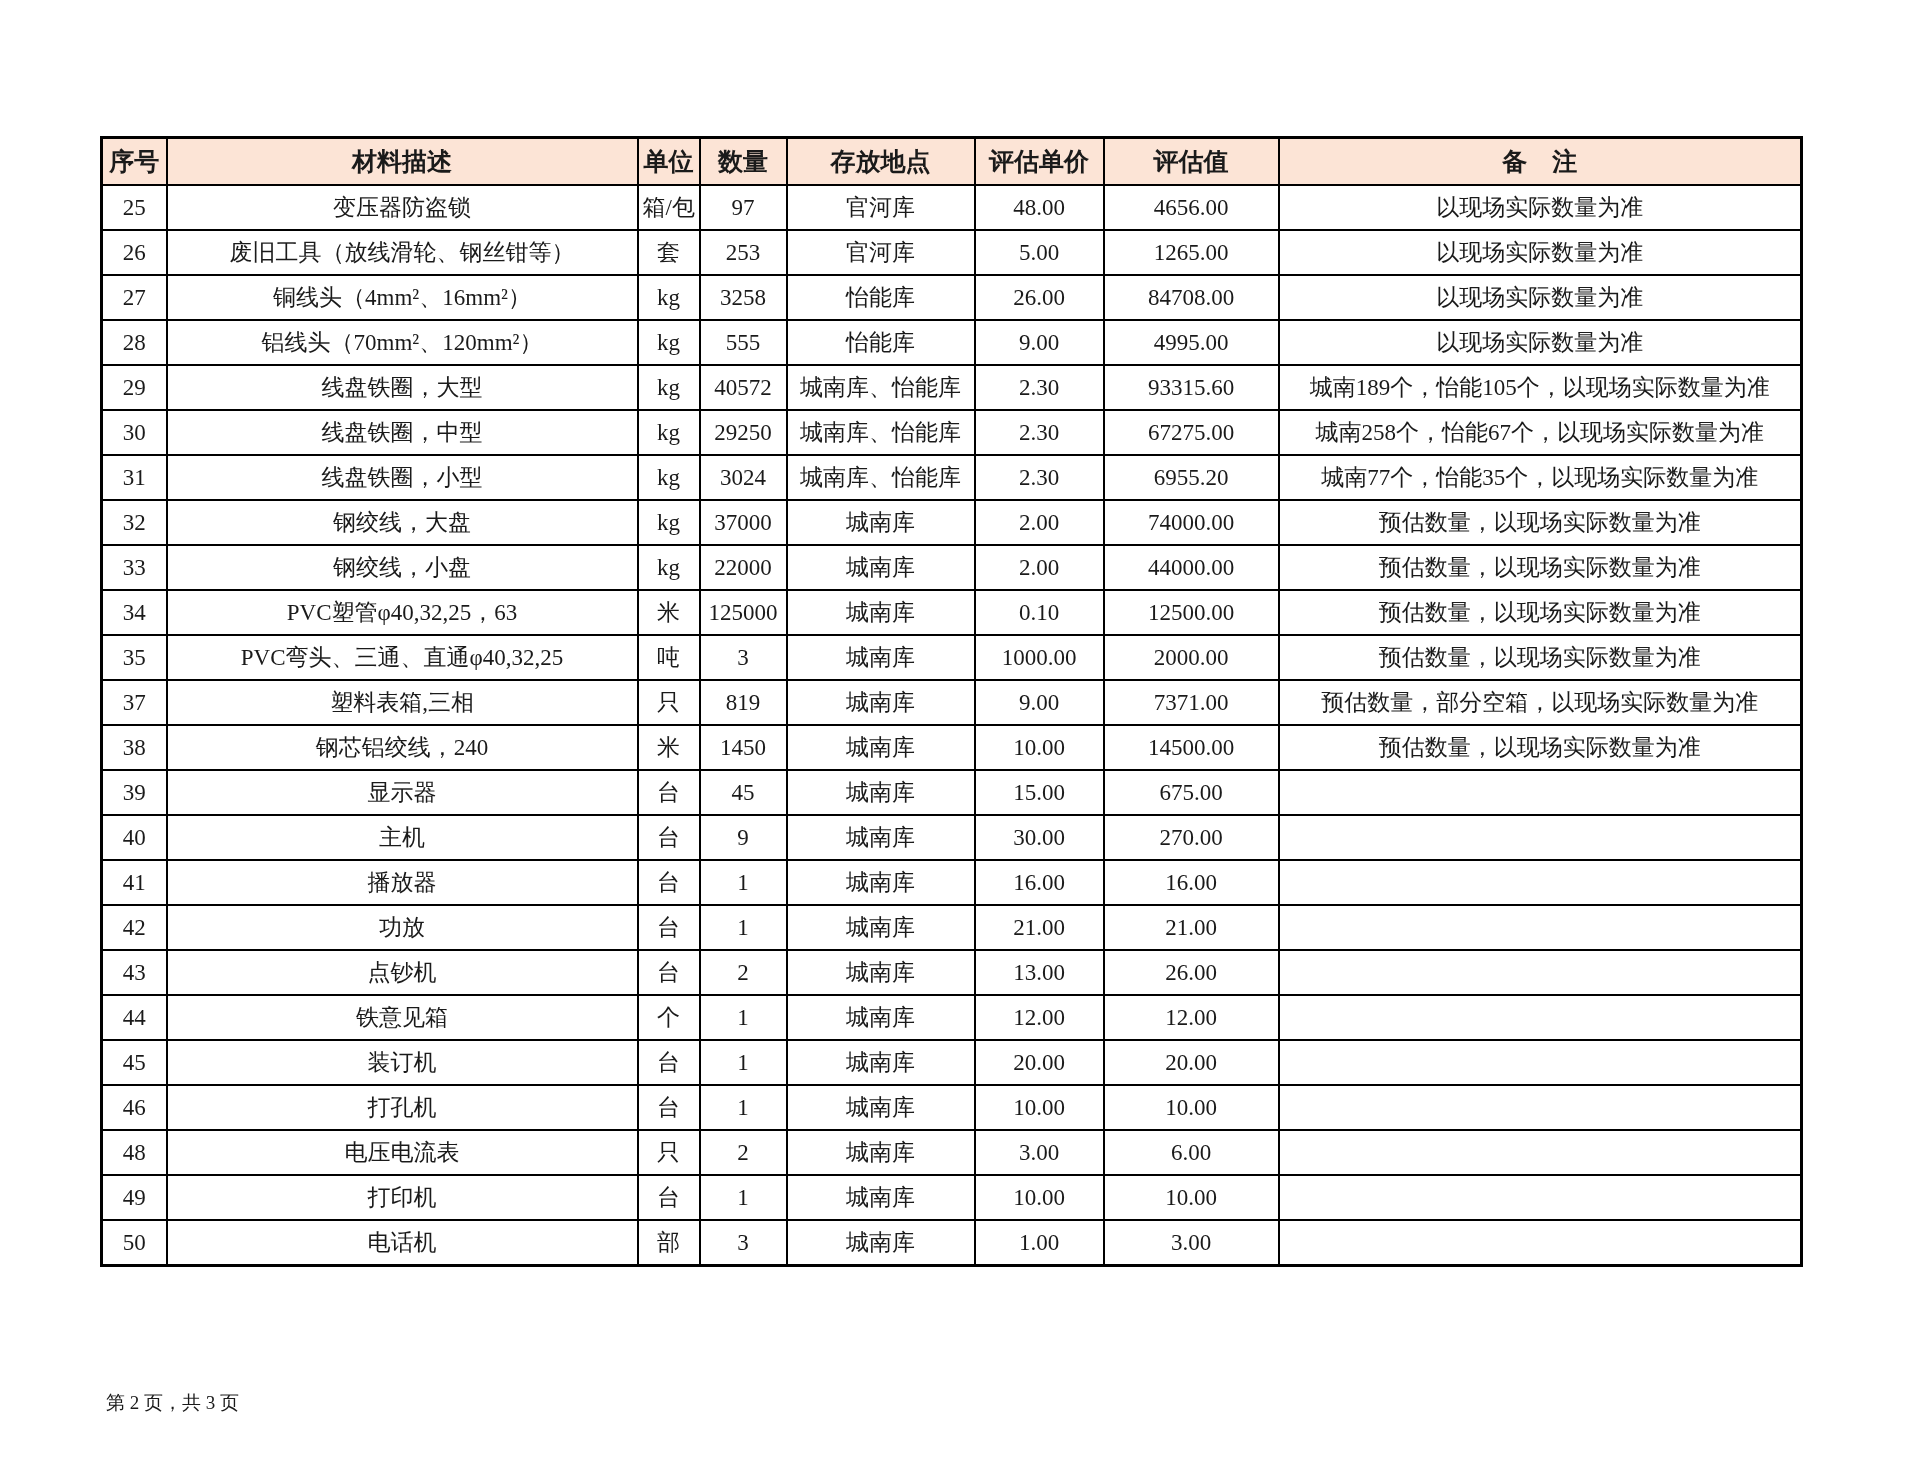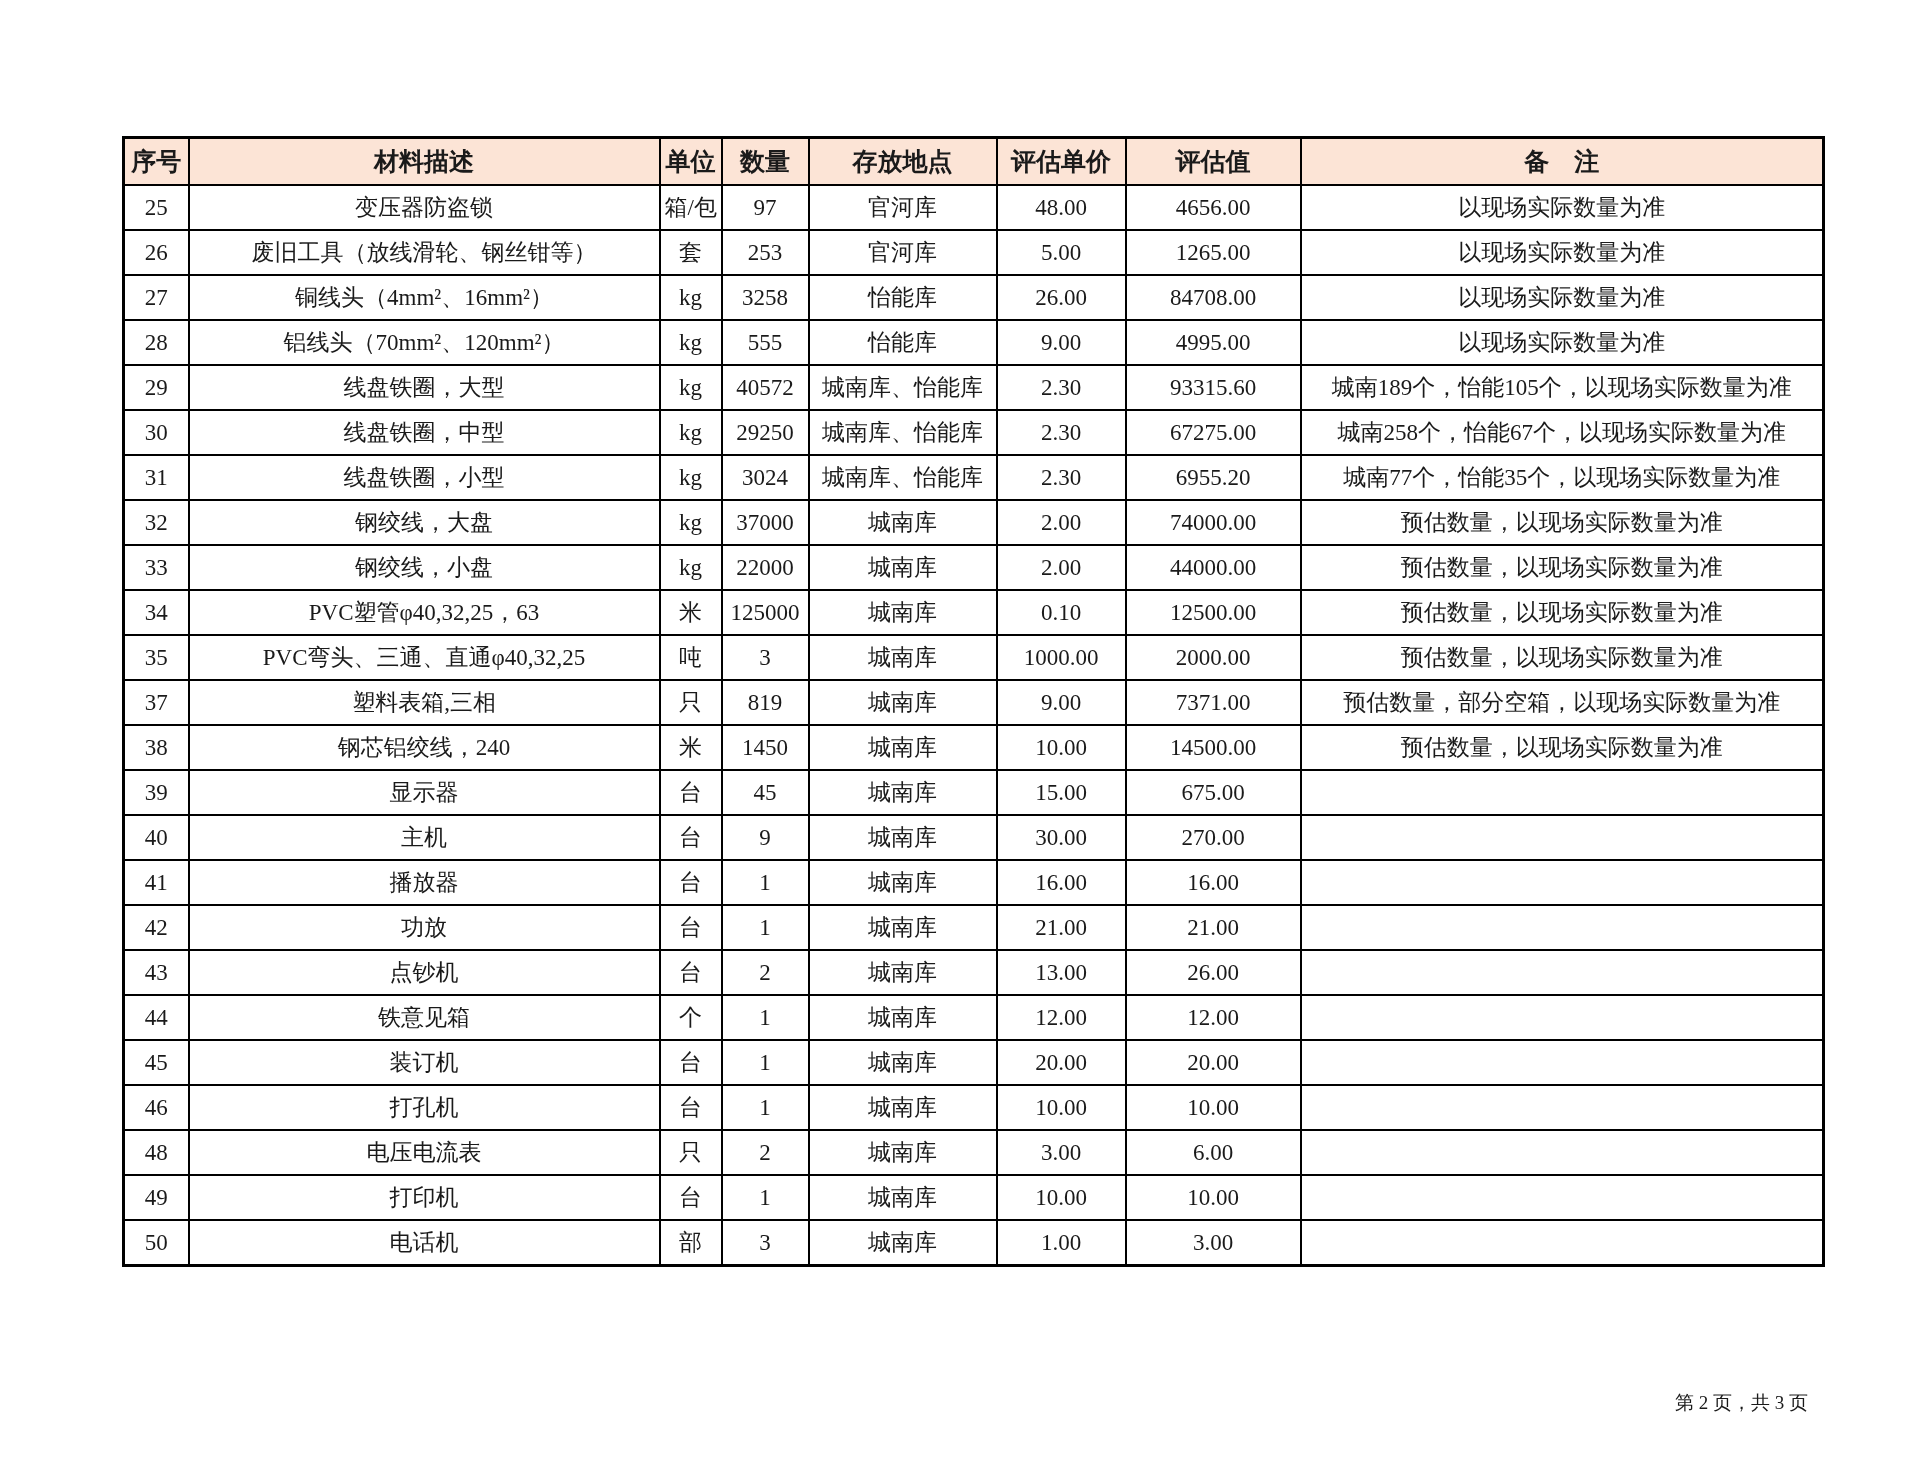--- a/index.html
+++ b/index.html
@@ -3,40 +3,40 @@
 <meta charset="utf-8">
 <style>
   html,body { margin:0; padding:0; background:#ffffff; }
   body {
     width:1920px; height:1483px; overflow:hidden;
     font-family:"Liberation Serif","DejaVu Serif",serif;
     color:#1a1a1a;
   }
   .page { position:relative; width:1920px; height:1483px; background:#fff; }
   table.materials {
-    position:absolute; left:122px; top:136px; width:1702px;
+    position:absolute; left:100px; top:136px; width:1702px;
     border-collapse:collapse; table-layout:fixed;
     border:3px solid #000;
     padding-left:44px;
   }
   table.materials th, table.materials td {
     border:2px solid #000;
     text-align:center; vertical-align:middle;
     padding:0 4px; overflow:hidden; white-space:nowrap;
   }
   table.materials th {
     background:#fce4d6;
     height:45px; font-size:25px; font-weight:bold;
   }
   table.materials td {
     height:43px; font-size:23px; background:#fff;
   }
   .footer {
     position:absolute; left:106px; top:1390px; width:1702px;
-    text-align:right; font-size:19px; color:#1a1a1a;
+    text-align:left; font-size:19px; color:#1a1a1a;
   }
 </style>
 </head>
 <body>
 
 <div class="page">
 
   <table class="materials">
     <colgroup>
       <col style="width:65px">

